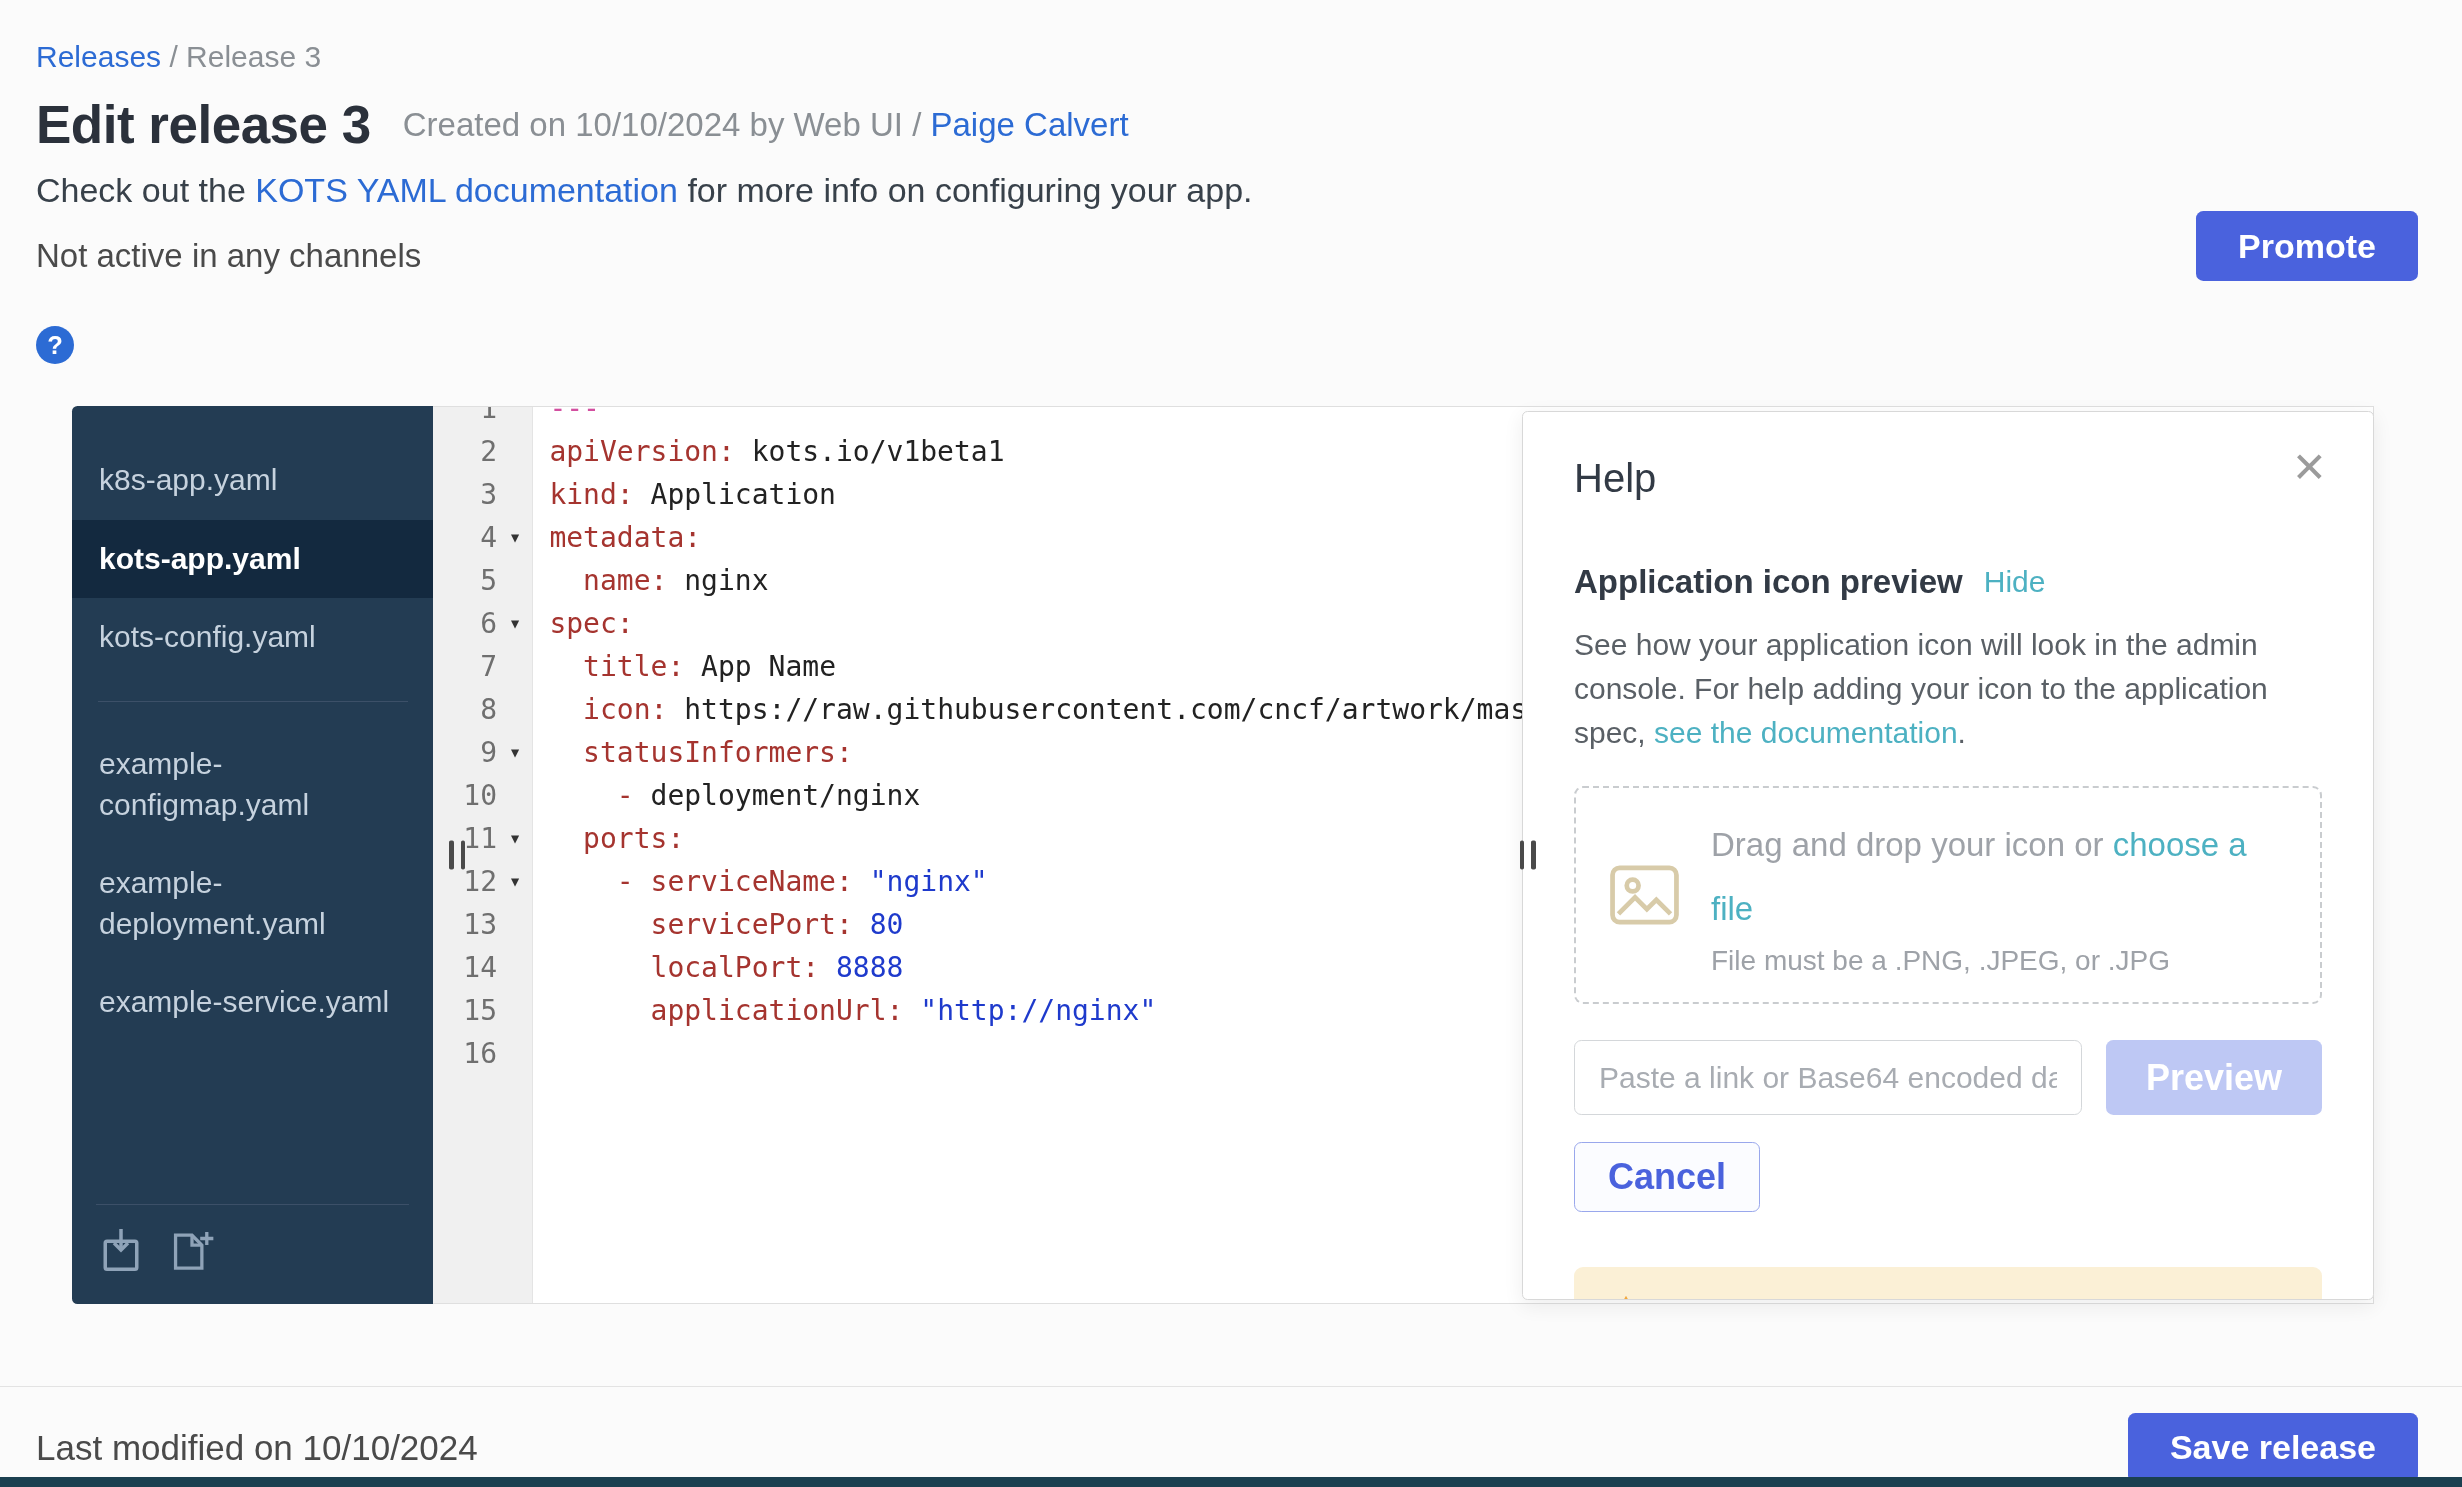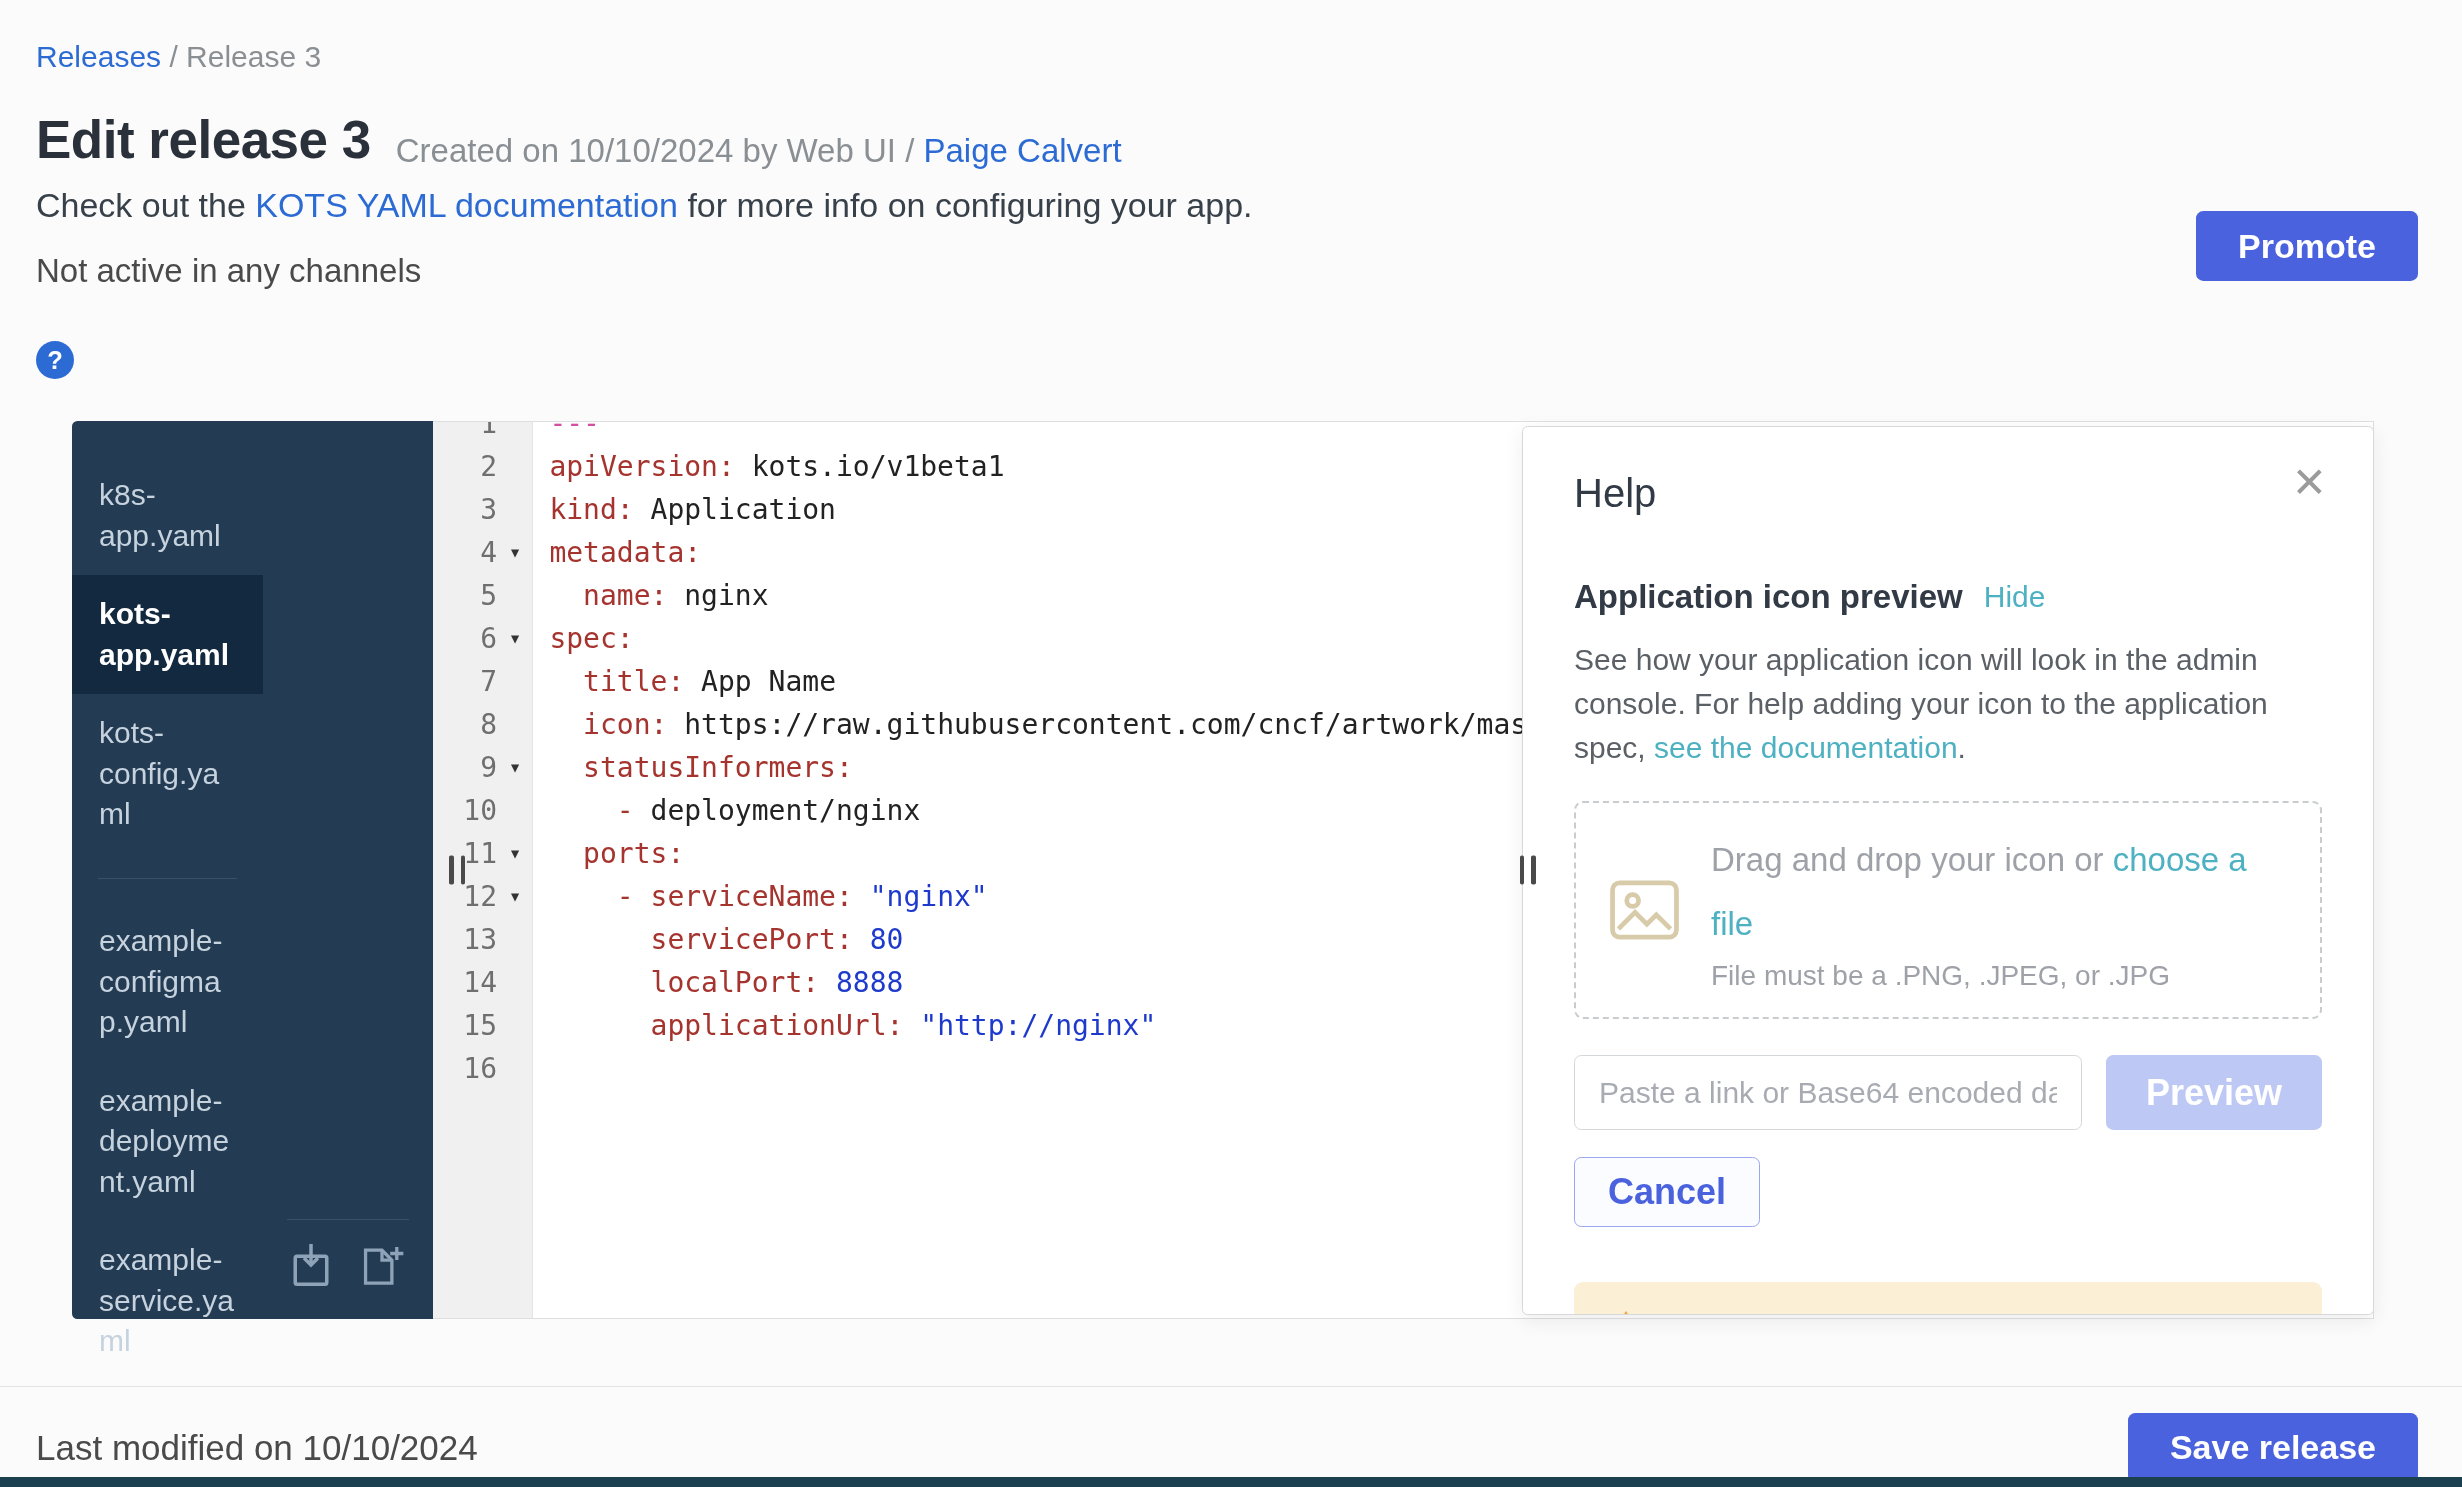--- a/index.html
+++ b/index.html
@@ -6,39 +6,39 @@
   html,body{width:2462px;height:1488px}
   body{position:relative;background:#FBFBFB;font-family:"Liberation Sans",sans-serif;color:#38414A;overflow:hidden}
   a{text-decoration:none;cursor:pointer}
 
   .page{padding:40px 44px 0 36px;position:relative}
 
   .breadcrumb{font-size:30px}
   .bc-link{color:#2C6BD4}
   .bc-sep,.bc-current{color:#8A8F94}
 
-  .title-row{margin-top:35px;display:flex;align-items:flex-end;gap:25px}
+  .title-row{margin-top:20px;display:flex;align-items:center;gap:32px}
   h1{font-size:53px;color:#2B313B;font-weight:700;letter-spacing:-0.5px}
   .created{font-size:33px;color:#8A8F94}
   .created a{color:#2C6BD4}
 
   .doc-row{margin-top:16px;font-size:34px;color:#38414A}
   .doc-row a{color:#2C6BD4}
   .channel-status{margin-top:27px;font-size:33px;color:#4A4A4A}
 
   .git-row{margin-top:51px;display:flex;align-items:center;gap:16.4px;font-size:34px}
   .git-row a{color:#2C6BD4}
   .q-icon{width:38px;height:38px;border-radius:50%;background:#2C6BD4;color:#fff;font-size:25.5px;font-weight:700;display:flex;align-items:center;justify-content:center;flex:0 0 auto}
 
   .btn{border:none;border-radius:7.3px;background:#4A62DD;color:#fff;font-weight:700;font-size:34px;padding:15.5px 42px;font-family:inherit;cursor:pointer}
   .promote-btn{position:absolute;top:211px;right:44px}
 
   
   .workspace{position:relative;margin:42px 44px 0 36px;height:898px;display:flex}
-  .sidebar{width:361px;background:#233C53;border-radius:5.5px 0 0 5.5px;padding:35px 0 25.5px;display:flex;flex-direction:row}
+  .sidebar{width:361px;background:#233C53;border-radius:5.5px 0 0 5.5px;padding:35px 0 25.5px;display:flex;flex-direction:column}
   .tree-item{font-size:30px;color:#C6D2DE;padding:19px 27px;cursor:pointer;line-height:1.35;word-break:break-word}
   .tree-item.selected{background:#13293F;color:#fff;font-weight:700}
   .tree-divider{height:0.9px;background:#3C5068;margin:24px 25.5px}
   .sidebar-footer{margin-top:auto;padding:0 24px}
   .sidebar-footer .rule{height:0.9px;background:#3C5068;margin-bottom:22px}
   .sidebar-icons{display:flex;gap:27px;padding:0 3.6px 5.5px}
   .sb-icon{cursor:pointer;display:inline-flex}
 
   .editor{flex:1;background:#fff;border:0.9px solid #DFDFDF;border-left:none;position:relative;overflow:hidden}
   .gutter-bg{position:absolute;left:0;top:0;bottom:0;width:100px;background:#F0F0F0;border-right:0.9px solid #E4E4E4}

